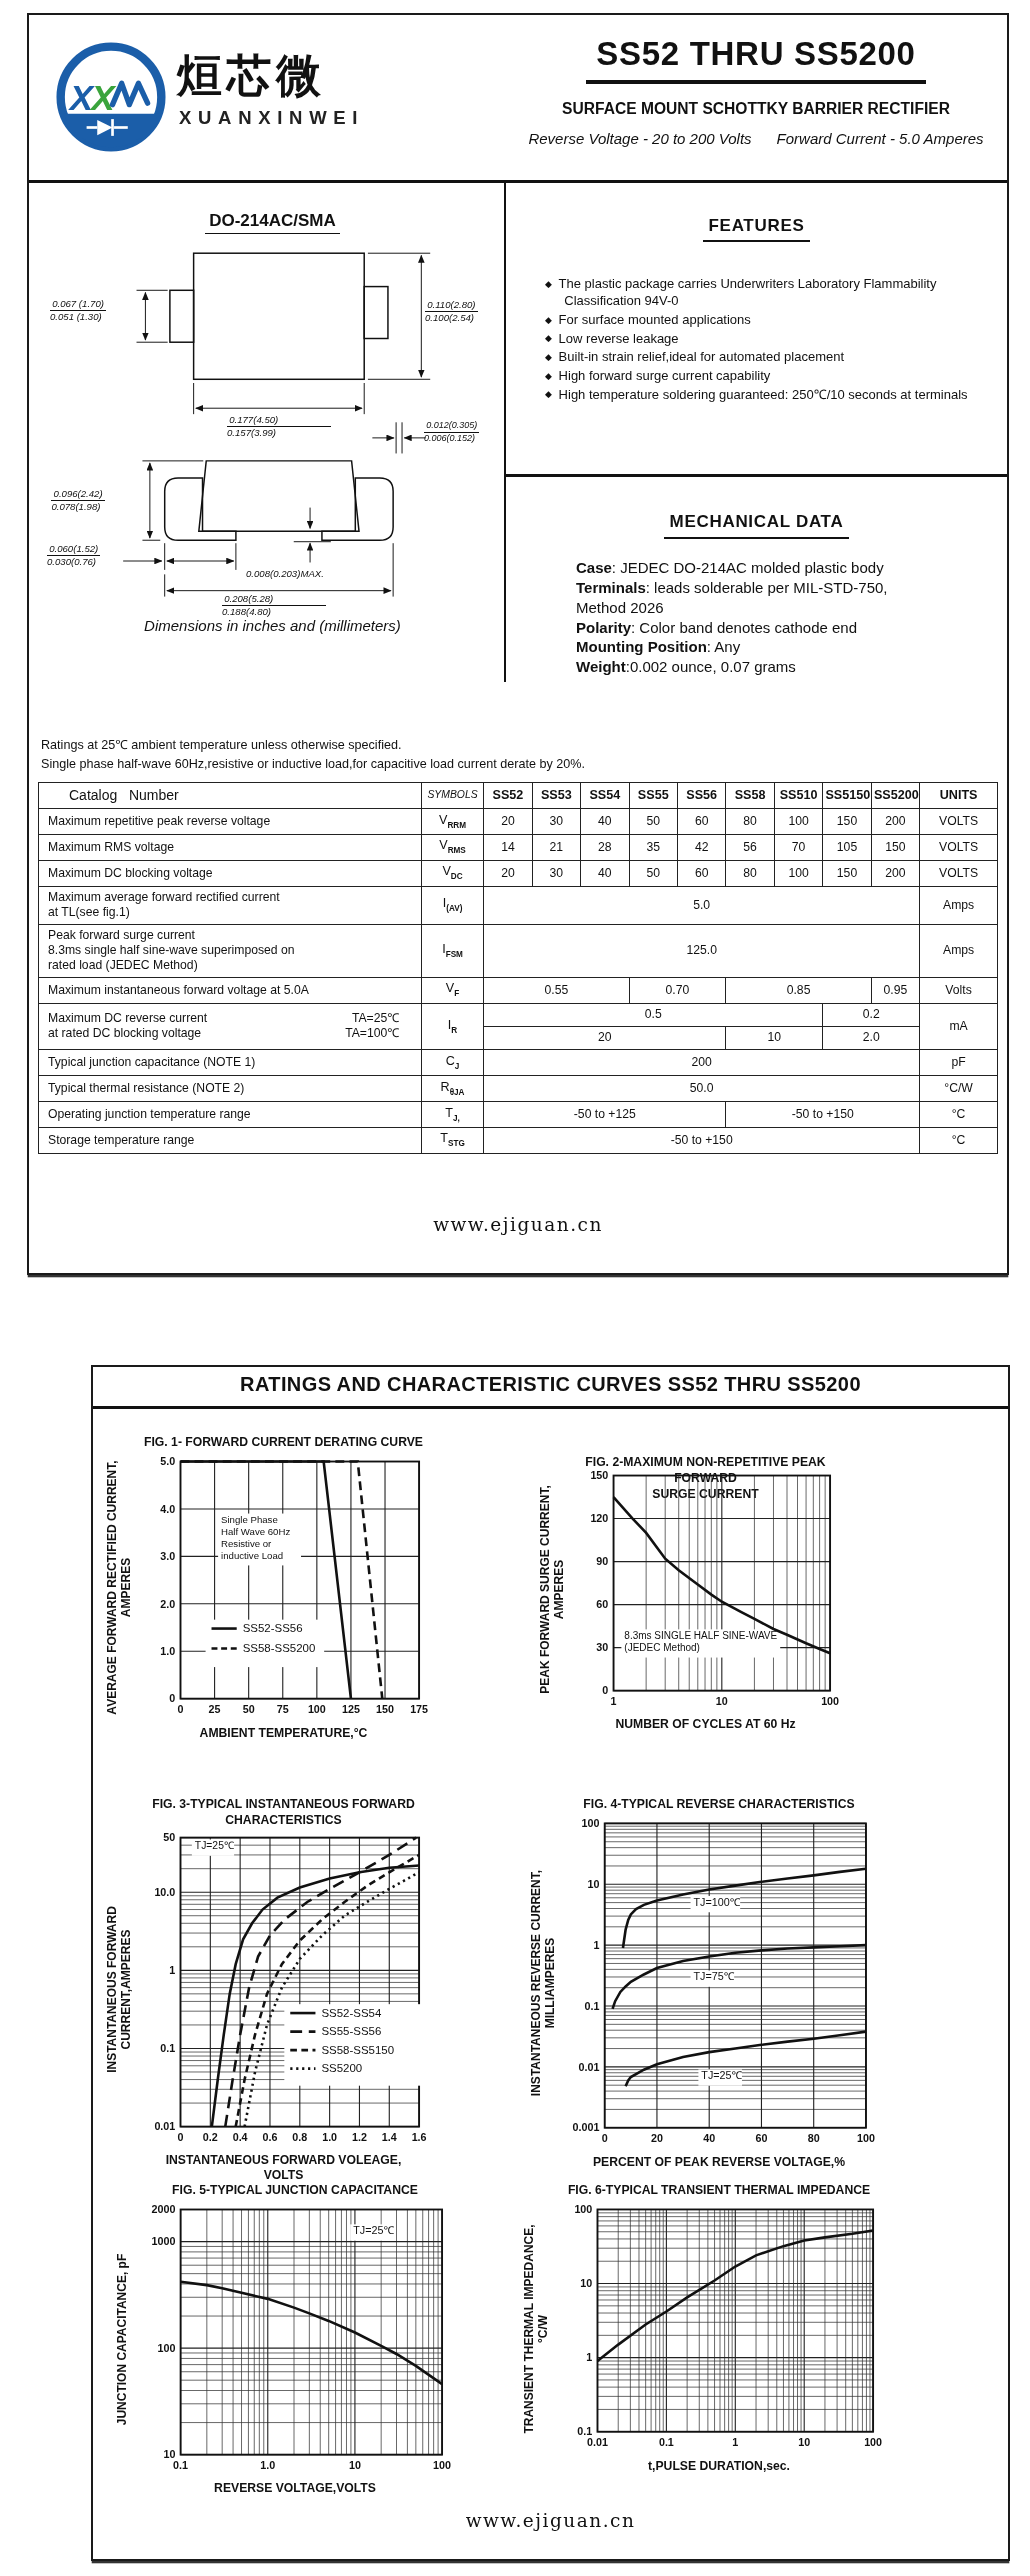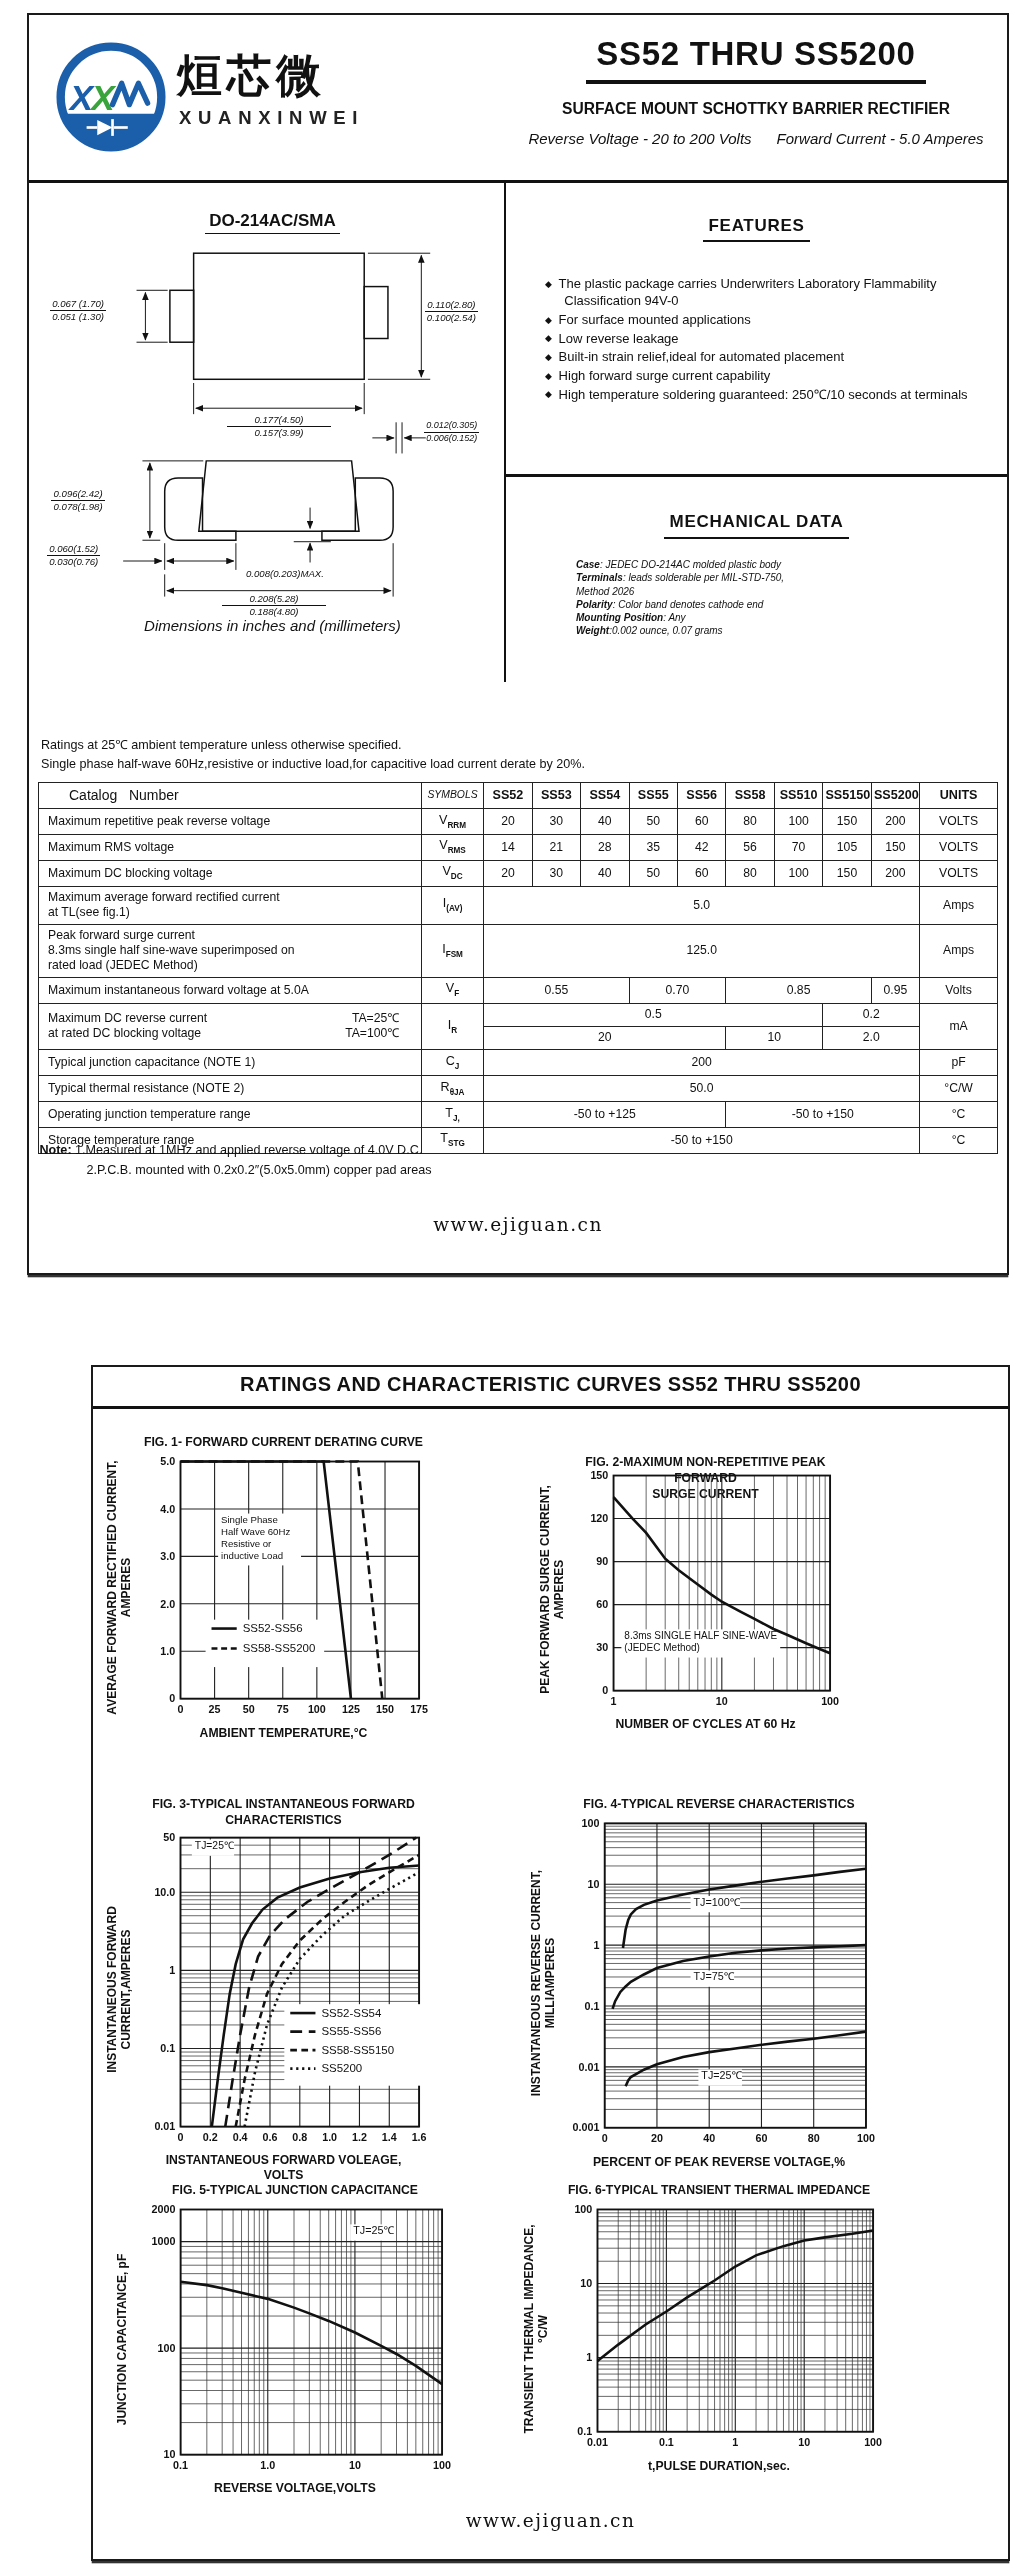--- a/index.html
+++ b/index.html
@@ -20,37 +20,37 @@
   .dtag{margin-top:12px;font-size:15px;font-style:italic;}
   .dtag span{margin:0 10.4px;}
 
   
   .pkg{position:absolute;left:15px;top:185px;width:457px;height:450px;}
   .pkg-title{position:absolute;left:0;top:10.4px;width:100%;text-align:center;}
   .pkg-title span{display:inline-block;font-size:17px;font-weight:700;border-bottom:1.5px solid #111;padding:0 4.5px 2.2px;}
   .pkg-svg{position:absolute;left:4.5px;top:42px;}
   .ln{fill:none;stroke:#111;stroke-width:2;}
   .ln1{fill:none;stroke:#111;stroke-width:1.3;}
-  .dim{position:absolute;font-style:italic;font-size:9.6px;text-align:center;line-height:1.25;}
+  .dim{position:absolute;font-style:italic;font-size:9.6px;text-align:left;line-height:1.25;}
   .dim .t{border-bottom:1px solid #111;padding:0 2.2px;}
   .dim1{position:absolute;font-style:italic;font-size:9.6px;}
   .pkg-cap{position:absolute;left:0;top:417px;width:100%;text-align:center;font-style:italic;font-size:15px;}
 
   
   .rcol-head{text-align:center;}
   .rcol-head span{display:inline-block;font-size:17px;font-weight:700;border-bottom:2.2px solid #111;padding:0 6px 4.5px;letter-spacing:0.7px;}
   .features{position:absolute;left:477px;top:187px;width:501px;}
   .features .rcol-head{margin-top:13.4px;}
   .feat-list{margin:33px 30px 0 39px;padding:0;list-style:none;font-size:13px;line-height:1.32;}
   .feat-list li{padding-left:19.3px;text-indent:-19.3px;margin-bottom:1.5px;}
   .feat-list li .blt{font-size:9px;vertical-align:1.5px;margin-right:6.7px;}
   .hr2{position:absolute;left:477px;top:459px;width:501px;height:2.2px;background:#111;}
   .mech{position:absolute;left:477px;top:461px;width:501px;}
   .mech .rcol-head{margin-top:36px;}
-  .mech-lines{margin:19.3px 22px 0 70px;font-size:10px;line-height:1.32;font-style:italic;}
+  .mech-lines{margin:19.3px 22px 0 70px;font-size:15px;line-height:1.32;}
   .mech-lines b{font-weight:700;}
 
   
   .banner{position:absolute;left:0;top:667px;width:100%;height:49px;border-top:3px solid #111;border-bottom:2.2px solid #111;display:flex;align-items:center;justify-content:center;font-size:20px;font-weight:700;letter-spacing:0.4px;box-sizing:border-box;}
   .conds{position:absolute;left:12px;top:721px;font-size:12.6px;line-height:1.45;}
   table.ratings{position:absolute;left:9px;top:767px;width:960px;border-collapse:collapse;table-layout:fixed;}
   table.ratings th,table.ratings td{border:1.5px solid #222;text-align:center;font-size:12.2px;padding:3.7px 2.2px;line-height:1.22;}
   table.ratings th{font-weight:700;font-size:12.6px;white-space:pre;}
   table.ratings th.h-cat{text-align:left;padding-left:30px;font-weight:400;font-size:14px;}
   table.ratings th.h-sym{font-style:italic;font-weight:400;font-size:10.4px;}
@@ -361,24 +361,20 @@
           </tr>
           <tr>
             <td class="cat">Storage temperature range</td>
             <td class="sym"><span>T</span><sub>STG</sub></td>
             <td colspan="9">-50 to +150</td>
             <td>°C</td>
           </tr>
         </tbody>
       </table>
 
-    <div class="notes">
-      <div><span class="nl">Note:</span> <span>1.Measured at 1MHz and applied reverse voltage of 4.0V D.C.</span></div>
-      <div class="n2">2.P.C.B. mounted with 0.2x0.2″(5.0x5.0mm) copper pad areas</div>
-    </div>
 
     <div class="site">www.ejiguan.cn</div>
   </section>
 
   <section class="page" id="page2">
     <div class="banner2">RATINGS AND CHARACTERISTIC CURVES SS52 THRU SS5200</div>
     <div class="rule2"></div>
 
     <div class="fig" style="left:12px;top:68px;">
       <div class="ftitle" style="left:34px;top:0;width:289px;">FIG. 1- FORWARD CURRENT DERATING CURVE</div>

